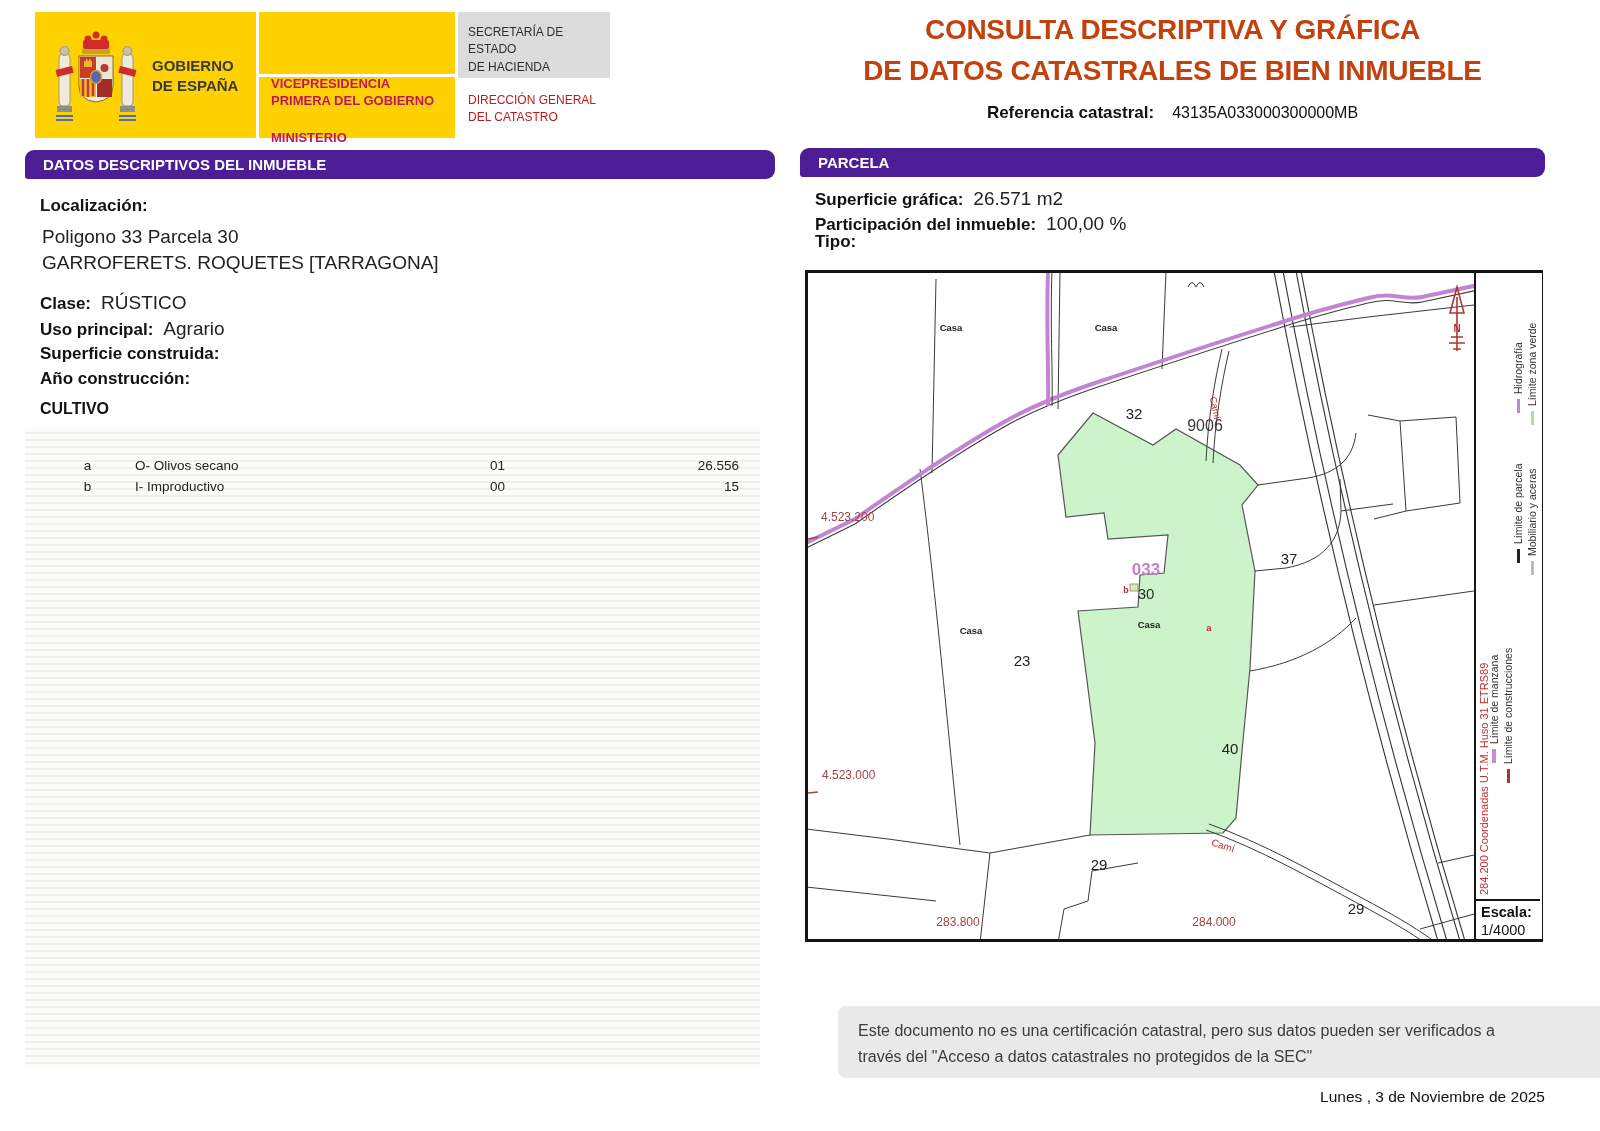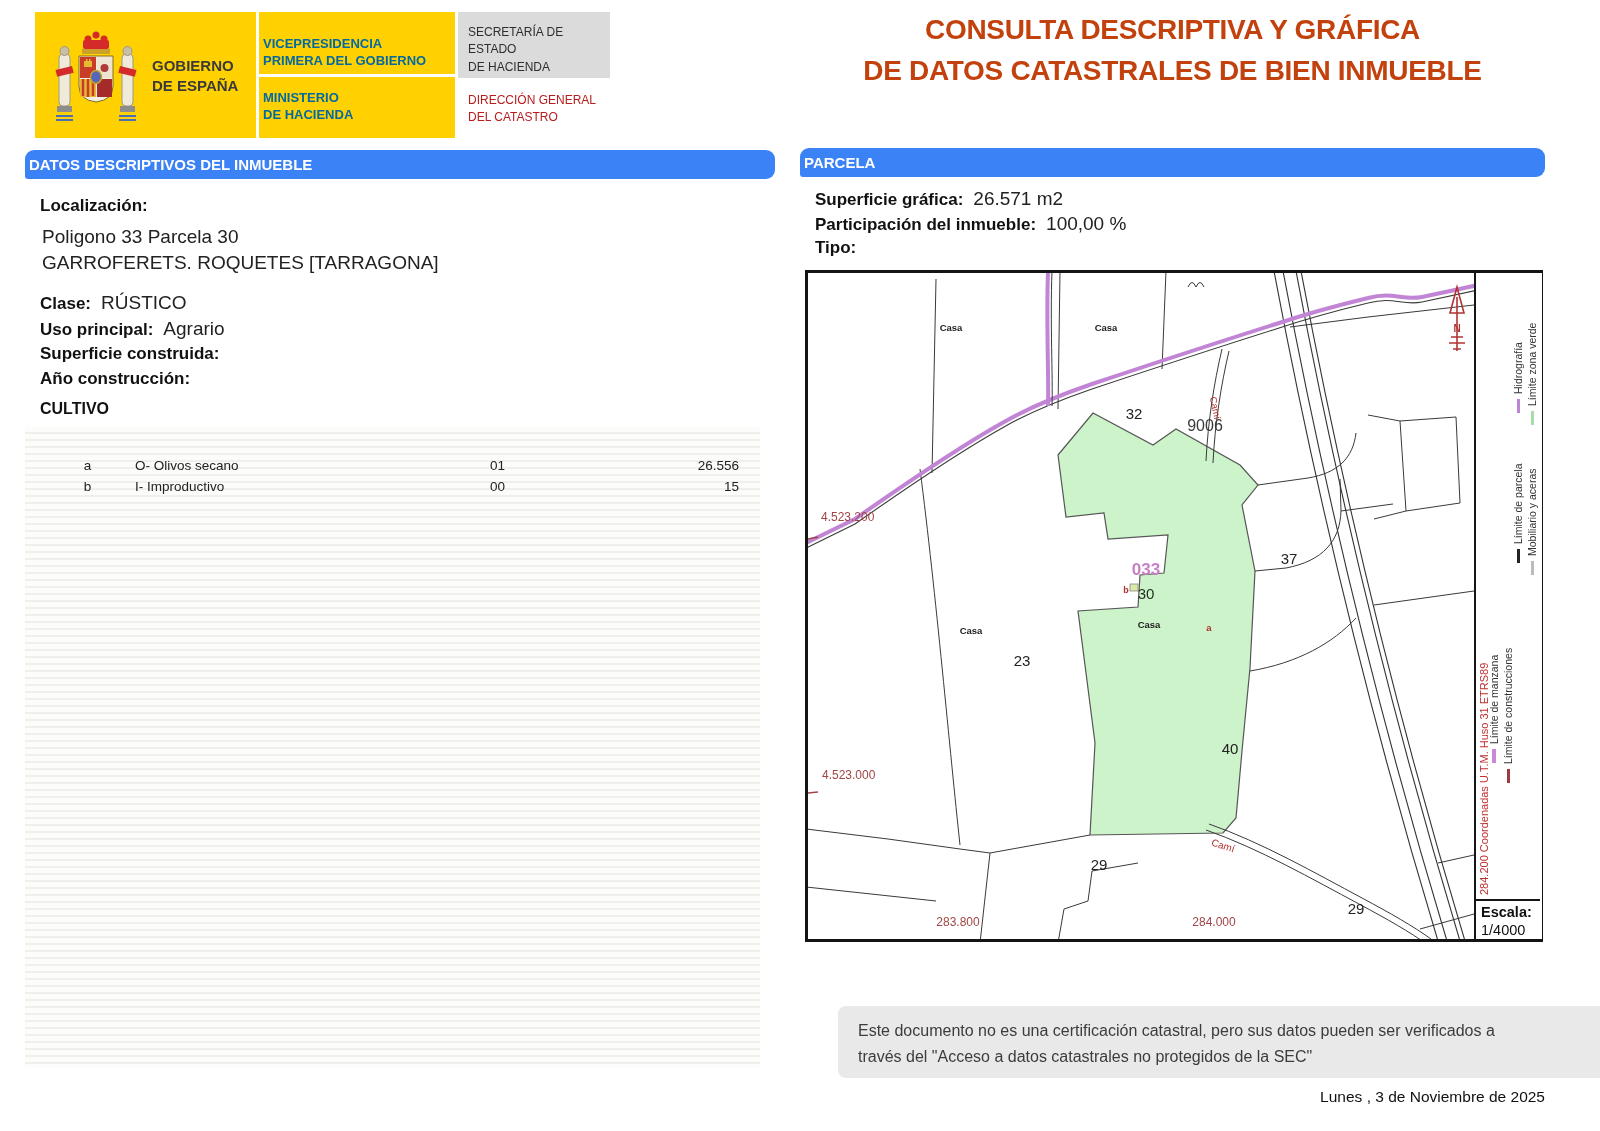--- a/index.html
+++ b/index.html
@@ -5,36 +5,36 @@
   html,body{margin:0;padding:0;background:#fff;}
   body{width:1600px;height:1131px;position:relative;overflow:hidden;
        font-family:"Liberation Sans","DejaVu Sans",sans-serif;color:#1c1c1c;}
   .abs{position:absolute;}
 
   
   .gov-block{left:35px;top:12px;width:420px;height:126px;background:#FFD100;}
   .gov-text{left:117px;top:44px;font-size:15px;font-weight:bold;color:#3a3a3a;line-height:1.35;}
   .gov-vdiv{left:221px;top:0;width:3px;height:126px;background:#fff;}
   .gov-hdiv{left:224px;top:62px;width:196px;height:3px;background:#fff;}
-  .gov-right{left:228px;font-size:13px;font-weight:bold;color:#0369a1;line-height:1.3;}
+  .gov-right{left:236px;font-size:13px;font-weight:bold;color:#be185d;line-height:1.3;margin-top:40px;}
   .vice{top:24px;}
   .mini{top:78px;}
   .gray-box{left:458px;top:12px;width:152px;height:66px;background:#DBDBDB;}
   .gray-box-text{left:10px;top:12px;font-size:12px;color:#2e2e2e;line-height:1.45;}
   .dgc-text{left:468px;top:92px;font-size:12px;color:#b91c1c;line-height:1.45;}
 
   .title-block{left:800px;top:14px;width:745px;text-align:center;}
   .title-l1,.title-l2{font-size:28px;font-weight:bold;color:#c2410c;letter-spacing:-0.3px;}
   .title-l2{margin-top:9px;}
   .ref-row{margin-top:16px;font-size:16px;color:#111;}
   .ref-row .lbl{font-weight:bold;font-size:17px;margin-right:18px;}
 
   
-  .bar{height:29px;background:#3b82f6;border-radius:9px 9px 9px 3px;
-       color:#fff;font-weight:bold;font-size:15px;line-height:29px;padding-left:4px;box-sizing:border-box;}
+  .bar{height:29px;background:#4c1d95;border-radius:9px 9px 9px 3px;
+       color:#fff;font-weight:bold;font-size:15px;line-height:29px;padding-left:18px;box-sizing:border-box;}
   .bar-left{left:25px;top:150px;width:750px;}
   .bar-right{left:800px;top:148px;width:745px;}
 
   
   .fld-lbl{font-weight:bold;font-size:17px;color:#111;}
   .fld-val{font-size:19px;color:#222;}
   .inline-f{display:flex;align-items:baseline;gap:10px;}
   .cultivo-title{left:40px;top:400px;font-weight:bold;font-size:16px;color:#111;}
 
   .stripes{left:25px;top:427px;width:735px;height:641px;
@@ -126,20 +126,23 @@
   </div>
 </div>
 <div class="abs dgc-text">
   <div>DIRECCIÓN GENERAL</div>
   <div>DEL CATASTRO</div>
 </div>
 
 <div class="abs title-block">
   <div class="title-l1">CONSULTA DESCRIPTIVA Y GRÁFICA</div>
   <div class="title-l2">DE DATOS CATASTRALES DE BIEN INMUEBLE</div>
+  <div class="ref-row">
+    <span class="lbl">Referencia catastral:</span><span>43135A033000300000MB</span>
+  </div>
 </div>
 
 <div class="abs bar bar-left">DATOS DESCRIPTIVOS DEL INMUEBLE</div>
 <div class="abs bar bar-right">PARCELA</div>
 
 <div class="abs fld-lbl" style="left:40px;top:196px;">Localización:</div>
 <div class="abs fld-val" style="left:42px;top:226px;">Poligono 33 Parcela 30</div>
 <div class="abs fld-val" style="left:42px;top:252px;">GARROFERETS. ROQUETES [TARRAGONA]</div>
 
 <div class="abs inline-f" style="left:40px;top:292px;">
@@ -177,21 +180,21 @@
 </div>
 
 <div class="abs inline-f" style="left:815px;top:188px;">
   <span class="fld-lbl">Superficie gráfica:</span>
   <span class="fld-val">26.571 m2</span>
 </div>
 <div class="abs inline-f" style="left:815px;top:213px;">
   <span class="fld-lbl">Participación del inmueble:</span>
   <span class="fld-val">100,00 %</span>
 </div>
-<div class="abs inline-f" style="left:815px;top:238px;">
+<div class="abs inline-f" style="left:815px;top:232px;">
   <span class="fld-lbl">Tipo:</span>
   <span class="fld-val"></span>
 </div>
 
 <div class="abs map-frame">
   <svg class="map-svg" width="666" height="666" viewBox="0 0 666 666">
 
     <path stroke="#555" stroke-width="1.2" d="M250,182 L285,140 L345,172 L368,156 L432,192 L450,212 L434,232 L447,298 L442,395 L434,478 L428,545 L415,560 L282,562 L287,470 L278,400 L270,338 L330,334 L332,302 L356,300 L360,262 L300,266 L296,240 L258,244 Z" fill="#CDF3CA"></path>
 
     <rect x="322" y="311" width="8" height="7" fill="#DCE8A6" stroke="#888" stroke-width="0.8"></rect>

